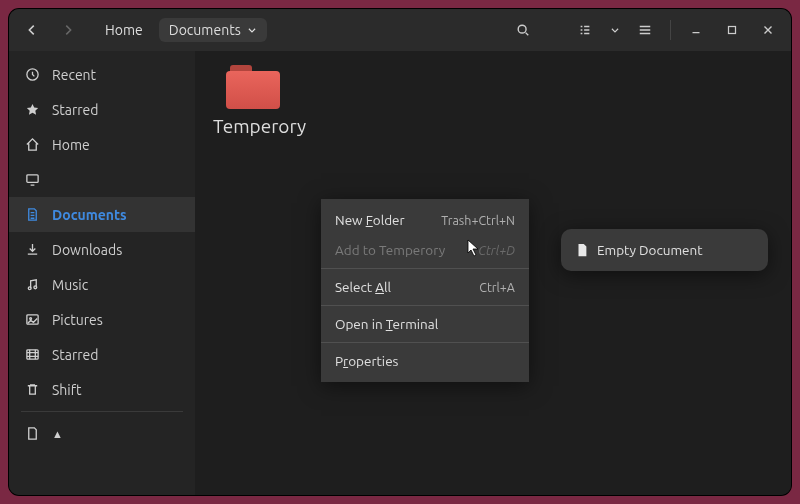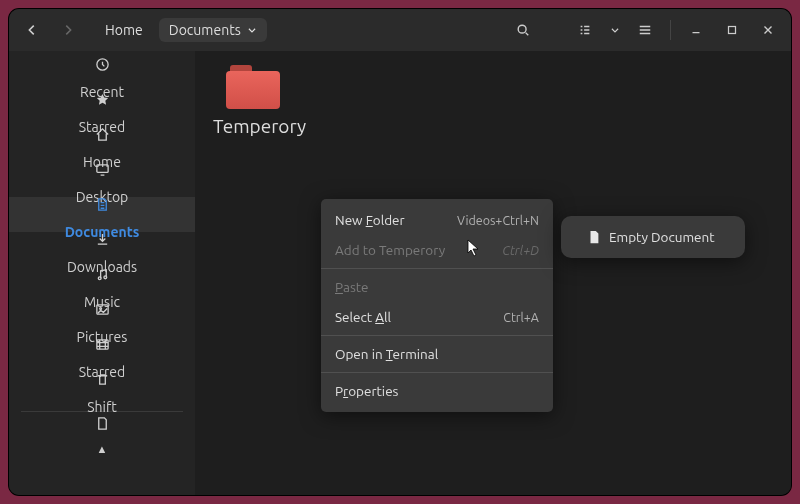--- a/index.html
+++ b/index.html
@@ -63,21 +63,20 @@
   padding: 6px 0;
   overflow: hidden;
 }
 .sideitem {
   height: 35px;
   display: flex;
   align-items: center;
   gap: 12px;
   padding: 0 16px;
   color: #cfcfcf;
-  flex-direction: column;
 }
 .sideitem.active {
   background: #333333;
   color: #3f8ae0;
 }
 .sideitem .lbl { flex: 1; }
 .sideitem .eject { font-size: 11px; }
 .sideitem svg { width: 15px; height: 15px; flex-shrink: 0; }
 .content {
   flex: 1;
@@ -107,49 +106,49 @@
   top: 6px; left: 0;
   width: 54px; height: 38px;
   background: linear-gradient(#e9655c, #d14f48);
   border-radius: 4px;
 }
 .foldericon .name { font-size: 19px; color: #ddd; }
 .ctxmenu {
   position: absolute;
   top: 148px;
   left: 126px;
-  width: 232px;
+  width: 208px;
   background: #3a3a3a;
-  border-radius: 5px;
+  border-radius: 0;
   padding: 6px 0;
   box-shadow: 0 4px 20px rgba(0,0,0,0.5);
 }
 .menuitem {
   height: 30px;
   display: flex;
   align-items: center;
   padding: 0 14px;
   color: #e0e0e0;
   font-size: 13.5px;
   gap: 8px;
 }
 .menuitem.hl { background: #4a4a4a; }
 .menuitem.disabled { color: #7a7a7a; }
 .menuitem .txt { flex: 1; }
 .menuitem .sc { color: #b0b0b0; font-size: 12.5px; }
 .menuitem.disabled .sc { color: #6a6a6a; font-style: italic; }
 .menusep { height: 1px; background: #505050; margin: 3px 0; }
 .submenu {
   position: absolute;
-  top: 165px;
+  top: 178px;
   left: 366px;
-  width: 184px;
+  width: 207px;
   background: #3a3a3a;
   border-radius: 10px;
-  padding: 6px 12px;
+  padding: 6px 0;
   box-shadow: 0 4px 20px rgba(0,0,0,0.5);
 }
 .cursor {
   position: absolute;
   top: 188px;
   left: 272px;
   width: 14px;
   height: 18px;
   pointer-events: none;
   z-index: 50;
@@ -243,21 +242,20 @@
         <svg viewBox="0 0 16 16" fill="none" stroke="currentColor" stroke-width="1.4">
             <path d="M2 8 L8 2 L14 8 M4 7 V14 H12 V7"></path>
           </svg>
         <span class="lbl">Home</span>
       </div>
       <div class="sideitem">
         <svg viewBox="0 0 16 16" fill="none" stroke="currentColor" stroke-width="1.4">
             <rect x="2" y="3" width="12" height="8" rx="1"></rect>
             <path d="M6 14h4"></path>
           </svg>
-        <span class="lbl">Desktop</span>
       </div>
       <div class="sideitem active">
         <svg viewBox="0 0 16 16" fill="none" stroke="currentColor" stroke-width="1.4">
             <path d="M4 2h6l2 2v10H4z"></path>
             <path d="M6 6h4M6 9h4M6 12h4"></path>
           </svg>
         <span class="lbl" style="font-weight:600">Documents</span>
       </div>
       <div class="sideitem">
         <svg viewBox="0 0 16 16" fill="none" stroke="currentColor" stroke-width="1.4">
@@ -308,30 +306,27 @@
         <div class="fimg">
           <div class="tab"></div>
             <div class="bodypart"></div>
         </div>
         <div class="name">Temperory</div>
       </div>
 
       <div class="ctxmenu">
         <div class="menuitem">
           <span class="txt">New <span class="underline">F</span>older</span>
-          <span class="sc">Videos+Ctrl+N</span>
+          <span class="sc">Trash+Ctrl+N</span>
         </div>
         <div class="menuitem disabled">
           <span class="txt">Add to Temperory</span>
           <span class="sc">Ctrl+D</span>
         </div>
         <div class="menusep"></div>
-        <div class="menuitem disabled">
-          <span class="txt"><span class="underline">P</span>aste</span>
-        </div>
         <div class="menuitem">
           <span class="txt">Select <span class="underline">A</span>ll</span>
           <span class="sc">Ctrl+A</span>
         </div>
         <div class="menusep"></div>
         <div class="menuitem">
           <span class="txt">Open in <span class="underline">T</span>erminal</span>
         </div>
         <div class="menusep"></div>
         <div class="menuitem">

